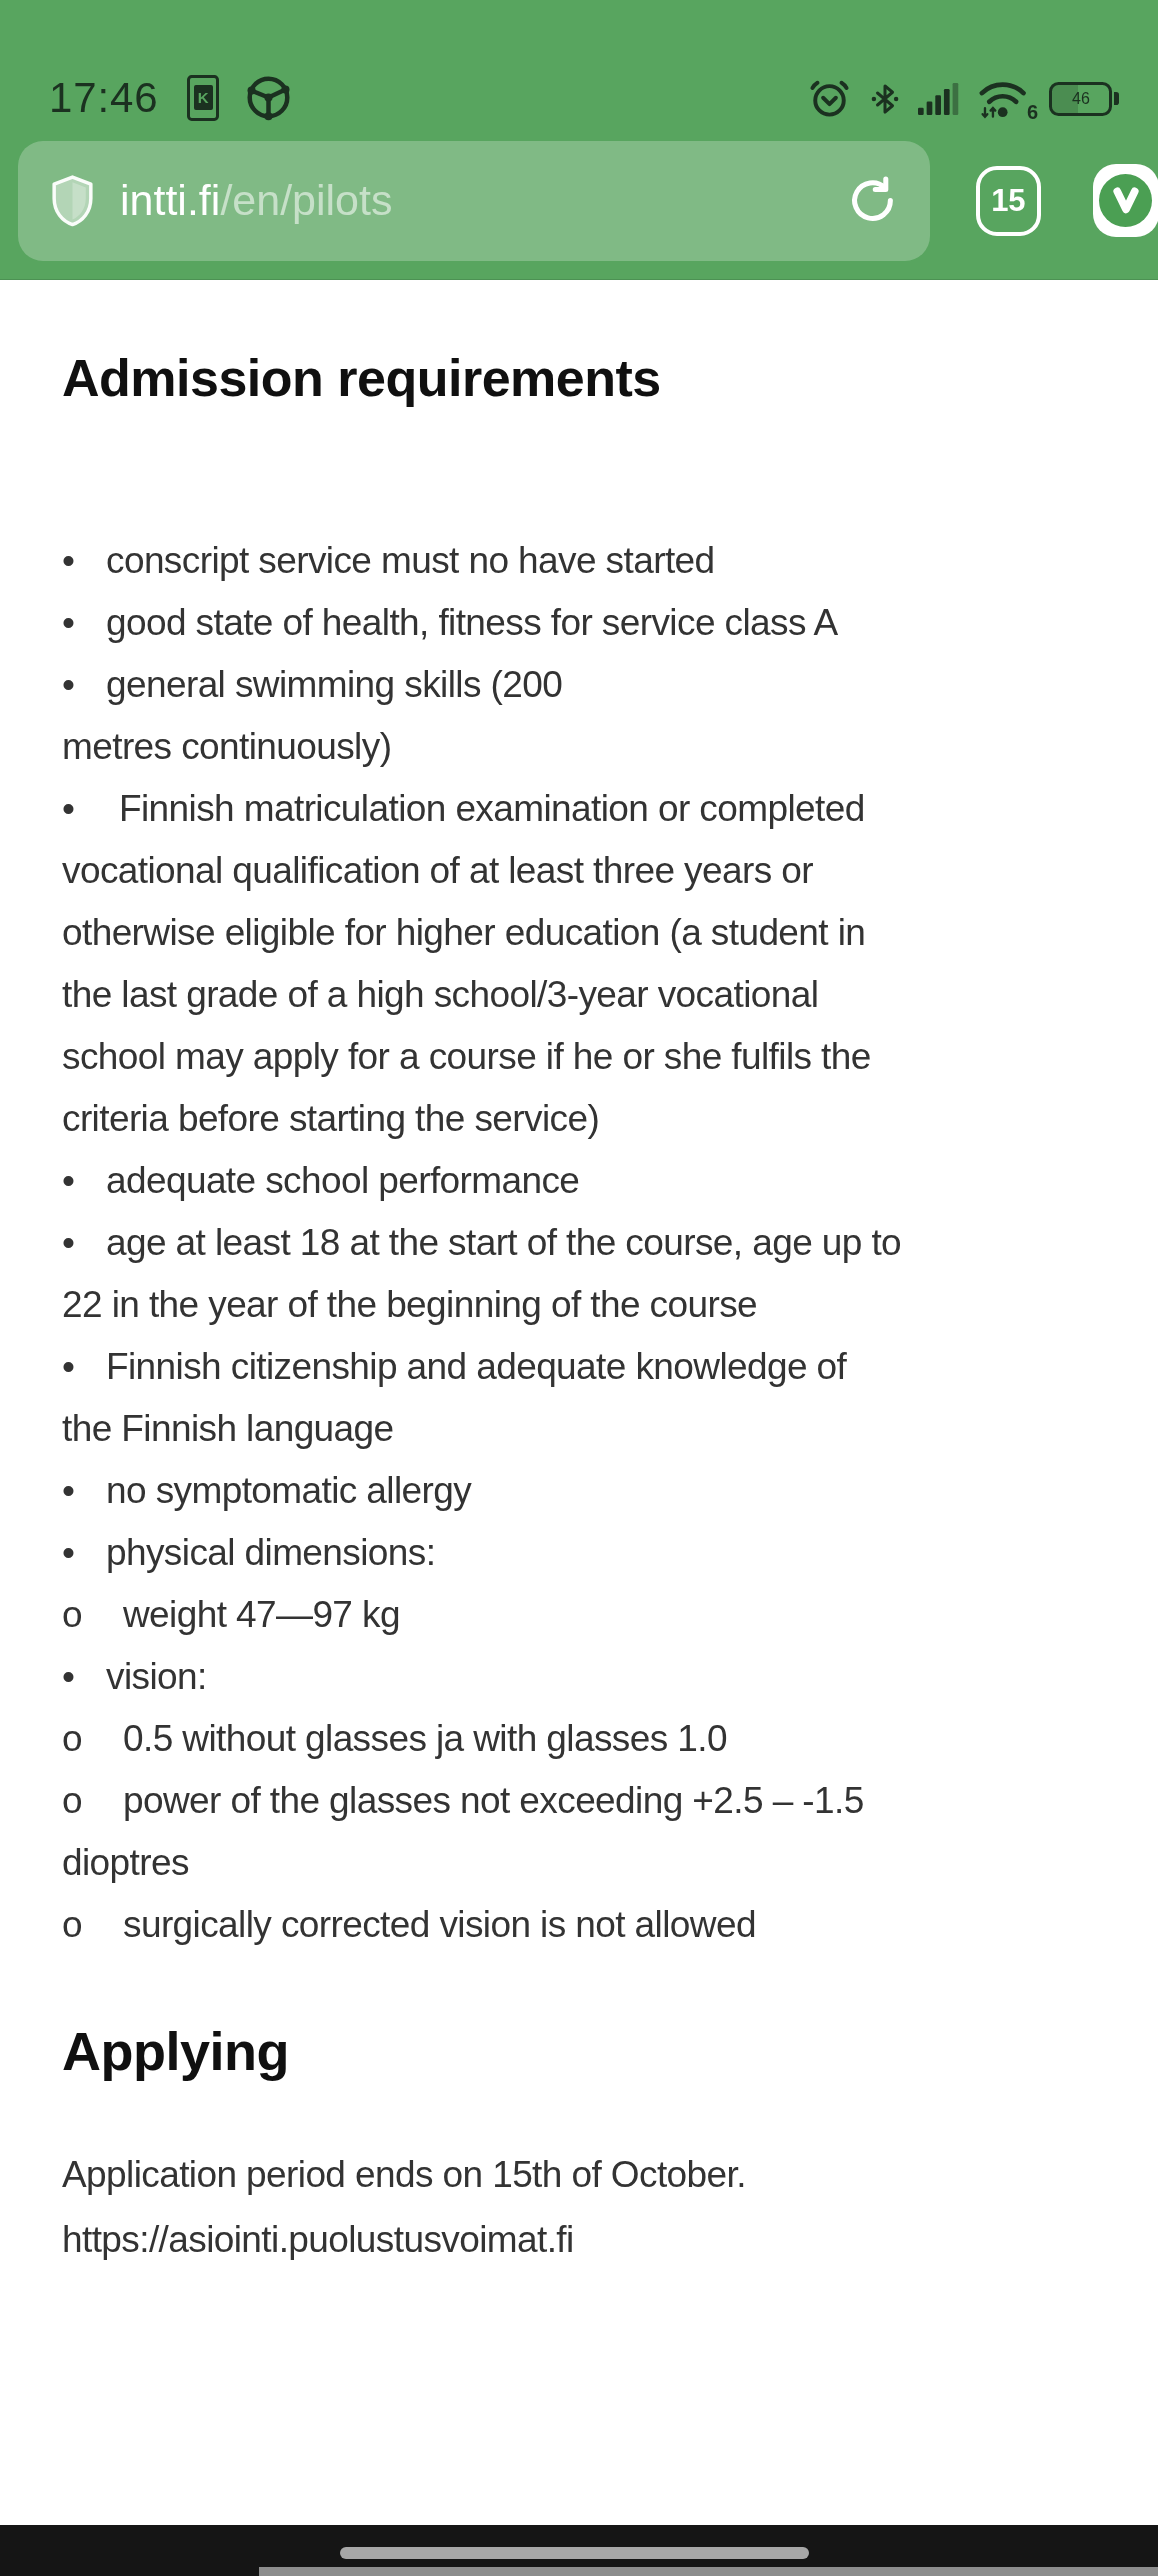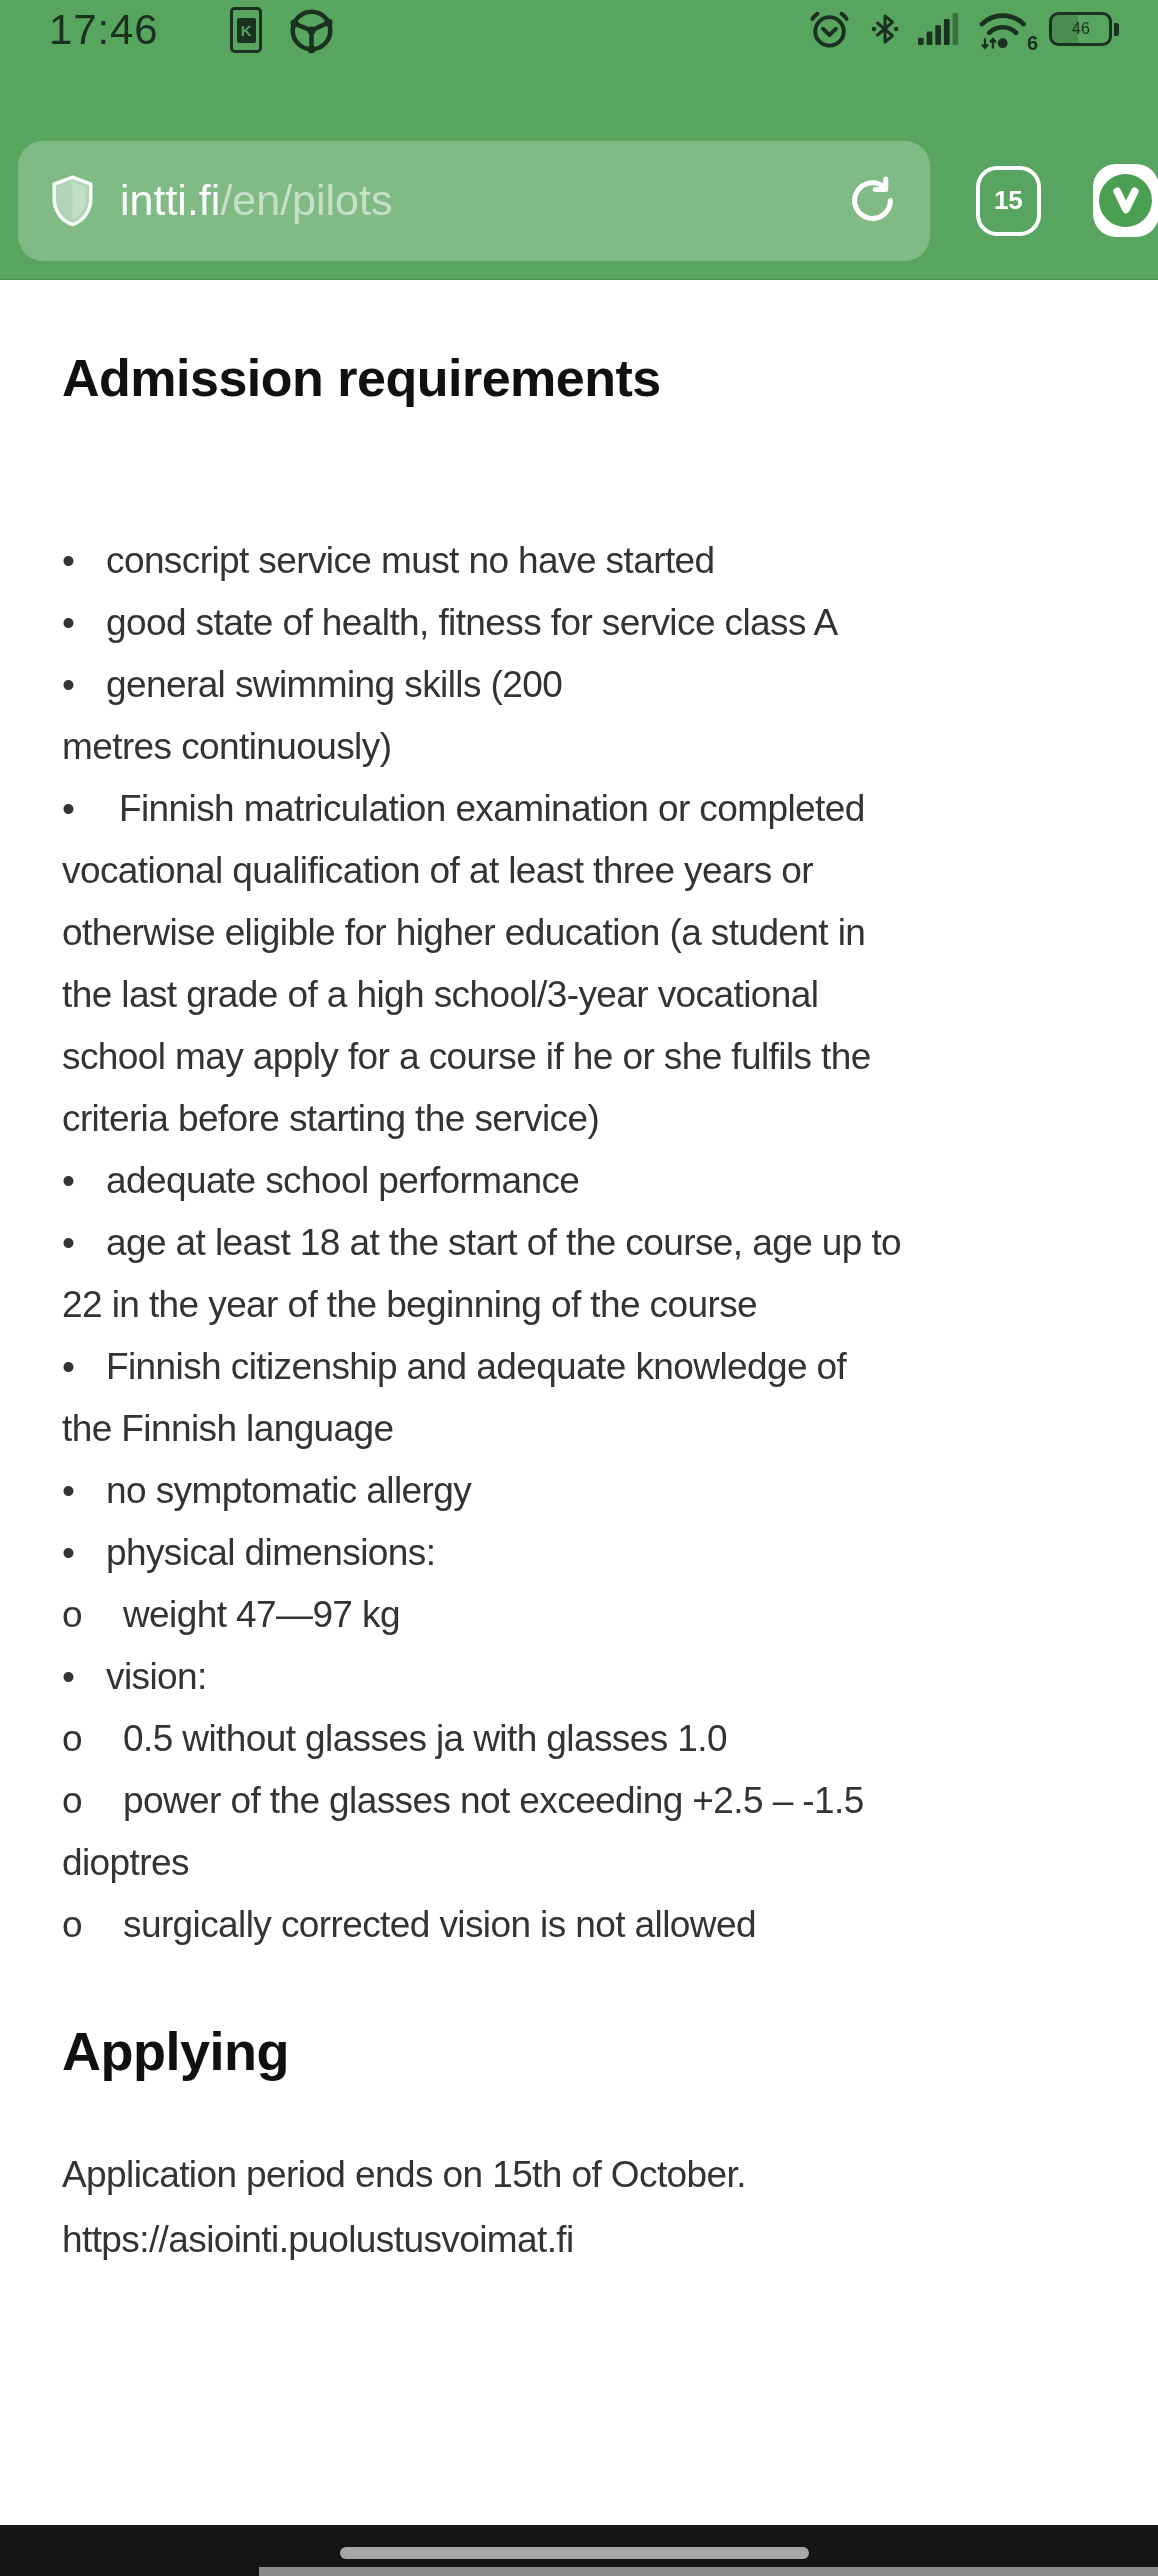--- a/index.html
+++ b/index.html
@@ -4,21 +4,21 @@
 <style>
   * { margin:0; padding:0; box-sizing:border-box; }
   html,body { background:#000; }
   .screen{
     position:relative; width:1159px; height:2576px; overflow:hidden;
     background:#ffffff; font-family:"Liberation Sans", sans-serif;
   }
   
   .header{ position:absolute; top:0; left:0; width:1159px; height:280px;
     background:#58a55f; border-bottom:1.9px solid #4c9153; }
-  .status-row{ display:flex; align-items:flex-start; height:122px; padding:5.7px 40px 0 49px; color:#1b3120;gap:43px; }
+  .status-row{ display:flex; align-items:flex-end; height:122px; padding:5.7px 40px 0 49px; color:#1b3120; }
   .time{ font-size:42px; font-weight:500; letter-spacing:0.9px; }
   .s-ic{ display:flex; align-items:center; }
   .left-ics{ display:flex; align-items:center; gap:25px; margin-left:28.5px; }
   .right-ics{ margin-left:auto; display:flex; align-items:center; gap:15px; }
   .k-badge{ width:32px; height:46px; border:3.3px solid #1b3120; border-radius:4.7px;
     display:flex; align-items:center; justify-content:center; }
   .k-inner{ width:19px; height:25px; background:#1b3120; color:#58a55f; font-size:15px;
     font-weight:700; display:flex; align-items:center; justify-content:center; border-radius:1.9px;}
   .wifi-wrap{ position:relative; }
   .wifi-six{ position:absolute; right:-3.8px; bottom:-1.9px; font-size:20px; font-weight:700; color:#1b3120;}
@@ -28,21 +28,21 @@
   .battery-num{ position:relative; font-size:16px; font-weight:500; color:#1b3120; }
   .battery-tip{ width:4.7px; height:13.3px; background:#1b3120; border-radius:0 2.8px 2.8px 0; margin-left:1.9px;}
   
   .url-row{ display:flex; align-items:center; height:157px; padding-left:18px; }
   .url-field{ display:flex; align-items:center; width:983px; height:120px; border-radius:25px;
     background:rgba(255,255,255,0.24); padding:0 30px; }
   .url-text{ margin-left:23px; font-size:43px; color:#ffffff; white-space:nowrap; }
   .url-path{ color:rgba(255,255,255,0.55); }
   .url-spacer{ flex:1; }
   .tab-btn{ margin-left:46px; width:69px; height:70px; border:4.7px solid #ffffff; border-radius:21px;
-    display:flex; align-items:center; justify-content:center; color:#fff; font-size:26px; font-weight:700; }
+    display:flex; align-items:center; justify-content:center; color:#fff; font-size:31px; font-weight:700; }
   .vivaldi-btn{ margin-left:52px; width:72px; height:73px; background:#ffffff; border-radius:23px;
     display:flex; align-items:center; justify-content:center; }
   .vivaldi-circle{ width:53px; height:53px; border-radius:50%; background:#4b9f53;
     display:flex; align-items:center; justify-content:center; }
   
   .content{ position:absolute; top:282px; left:0; width:1159px; height:2243px; background:#fff;
     padding:0 57px 0 62px; overflow:hidden; }
   h1.title{ margin-top:67px; font-size:52px; line-height:59px; font-weight:700; color:#101010; letter-spacing:-0.5px;}
   .lines{ margin-top:122px; }
   .line{ height:62px; line-height:62px; font-size:37px; letter-spacing:-0.6px; color:#333333; white-space:nowrap; }

